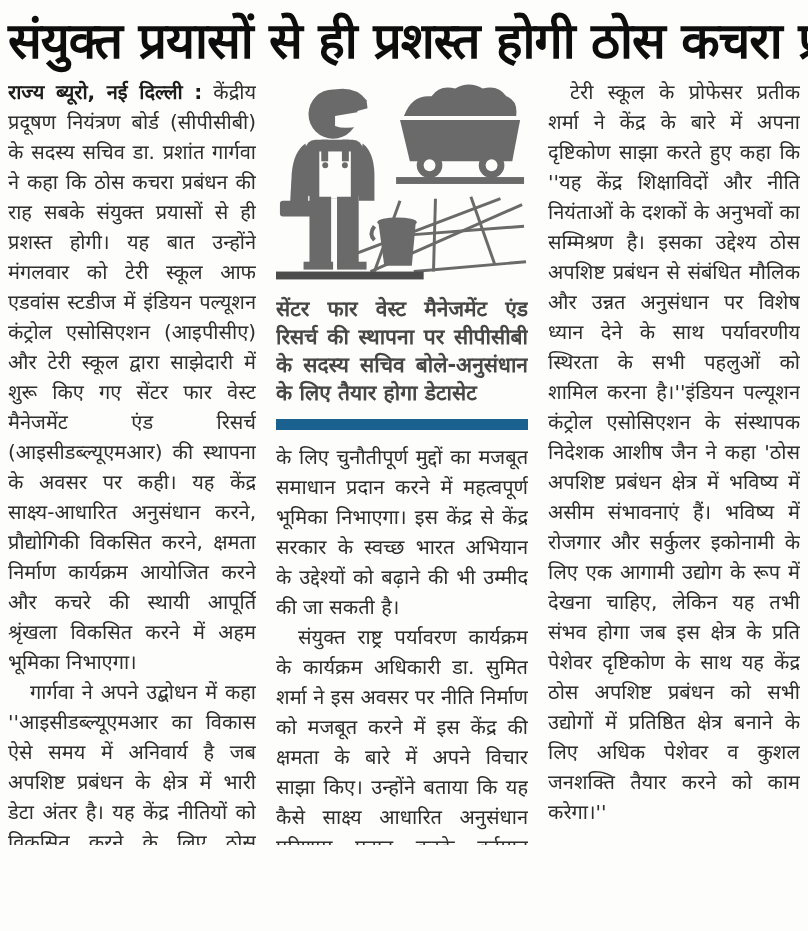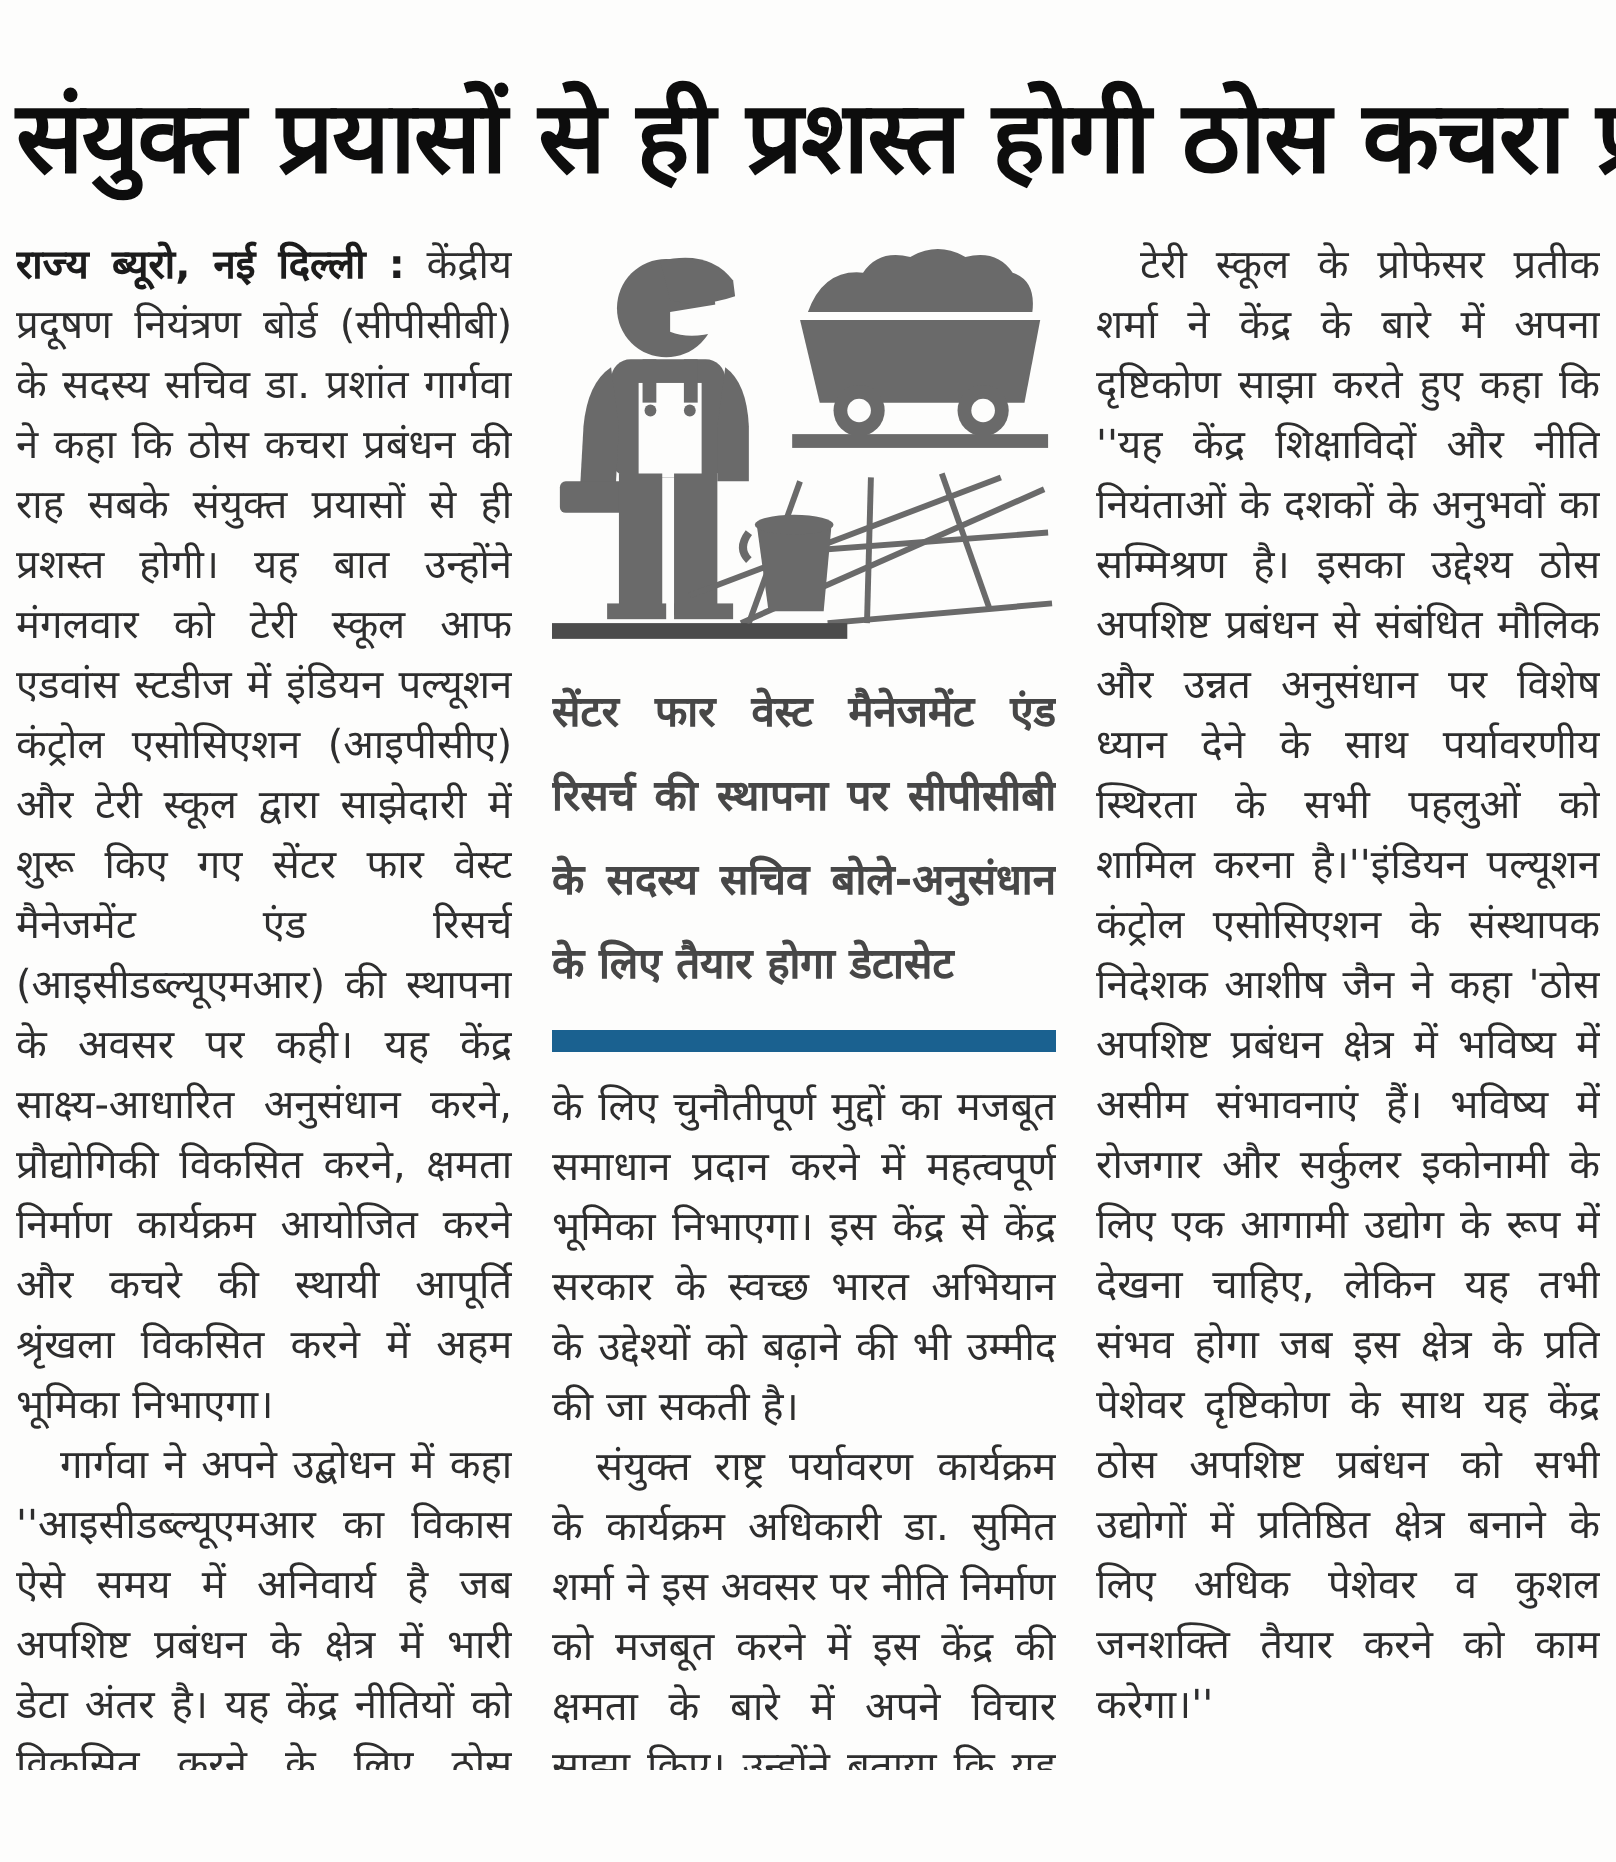--- a/index.html
+++ b/index.html
@@ -19,24 +19,23 @@
   
   .headline {
     color: #0d0d0d;
     font-weight: 700;
     font-size: 50px;
     line-height: 71px;
     letter-spacing: -1px;
     white-space: nowrap;
     transform-origin: left top;
   }
-  .headline .hl-line { display: block; margin-top: 28px; }
+  .headline .hl-line { display: block; }
   
   .columns {
-    margin-top: 12px;
     display: flex;
     gap: 20px;
     height: 768px;
     overflow: hidden;
   }
   .col {
     overflow: hidden;
     color: #2e2e2e;
     font-size: 20px;
     line-height: 30px;
@@ -54,21 +53,21 @@
     height: 208px;
     position: relative;
     background: #fdfdfc;
   }
   .figure-wrap svg { display: block; width: 100%; height: 100%; }
   .caption {
     margin-top: 10px;
     color: #474747;
     font-weight: 700;
     font-size: 21px;
-    line-height: 42px;
+    line-height: 28px;
     text-align: left;
   }
   .blue-rule {
     margin-top: 12px;
     margin-bottom: 12px;
     height: 11px;
     width: 100%;
     background: #1a6190;
   }
 </style>

